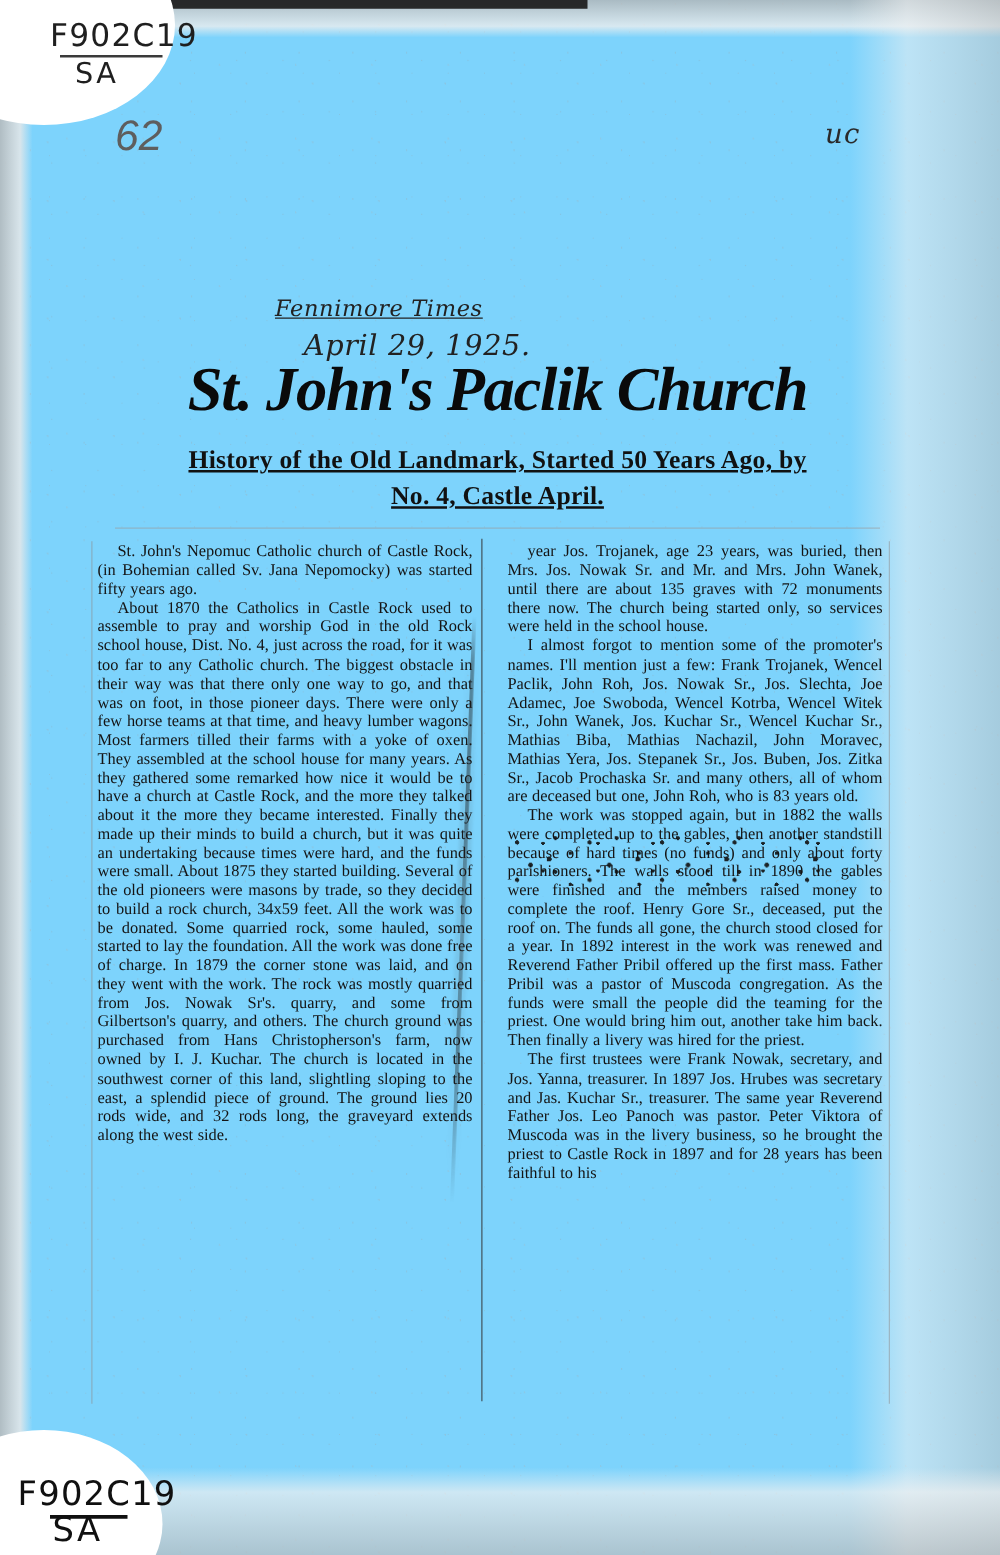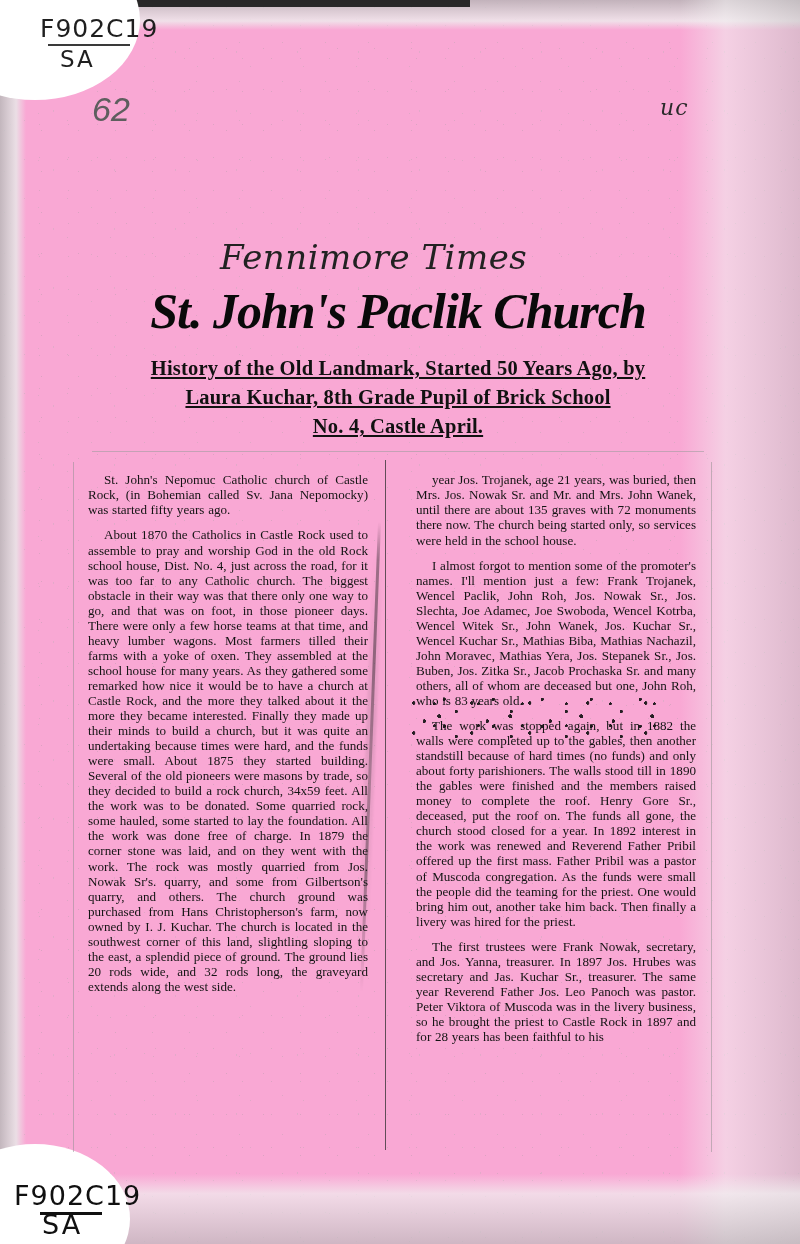--- a/index.html
+++ b/index.html
@@ -5,21 +5,21 @@
 <style>
   html,body{margin:0;padding:0;background:#ffffff;}
   body{
     font-family:"Liberation Serif", serif;
     width:800px;height:1244px;position:relative;overflow:hidden;
   }
 
   
   #scan{
     position:absolute;inset:0;
-    background:#f9a8d4;
+    background:#7dd3fc;
   }
   
   .edge{position:absolute;pointer-events:none;}
   .edge-left{left:0;top:0;width:26px;height:1244px;
     background:linear-gradient(to right,#b9b9b9 0%,#cfcfcf 28%,#e8e8e8 62%,rgba(255,255,255,0) 100%);
     opacity:.85;}
   .edge-top{left:0;top:0;width:800px;height:30px;
     background:linear-gradient(to bottom,#b5b5b5 0%,#d2d2d2 35%,#eeeeee 70%,rgba(255,255,255,0) 100%);
     opacity:.8;}
   .edge-right{right:0;top:0;width:120px;height:1244px;
@@ -55,21 +55,21 @@
   }
   #callnum-top{left:40px;top:14px;font-size:25px;letter-spacing:1px;
      font-family:"DejaVu Sans", sans-serif;font-style:normal;color:#1f1f1f;}
   #callnum-top-rule{position:absolute;left:48px;top:44px;width:82px;height:2px;background:#3a3a3a;}
   #callnum-top-sub{left:60px;top:46px;font-size:23px;letter-spacing:2px;
      font-family:"DejaVu Sans", sans-serif;font-style:normal;color:#1f1f1f;}
   #accession-number{left:92px;top:90px;font-size:34px;color:#5e5e5e;
      font-family:Liberation Sans, sans-serif;font-style:italic;}
   #initials-mark{left:660px;top:95px;font-size:22px;color:#2a2a2a;
      font-family:"DejaVu Serif", serif;font-style:italic;letter-spacing:1px;}
-  #source-pub{left:220px;top:237px;font-size:34px;color:#222;letter-spacing:.5px;}
+  #source-pub{left:220px;top:237px;font-size:18px;color:#222;letter-spacing:.5px;text-decoration:underline;}
   #source-date{left:243px;top:264px;font-size:23px;color:#222;letter-spacing:.5px;}
 
   #callnum-bottom{left:14px;top:1180px;font-size:27px;letter-spacing:1px;
      font-family:"DejaVu Sans", sans-serif;font-style:normal;color:#101010;}
   #callnum-bottom-rule{position:absolute;left:40px;top:1212px;width:62px;height:3px;background:#101010;}
   #callnum-bottom-sub{left:42px;top:1209px;font-size:27px;letter-spacing:2px;
      font-family:"DejaVu Sans", sans-serif;font-style:normal;color:#101010;}
 
   
   #clipping{
@@ -104,21 +104,21 @@
   .col{
     width:300px;
     font-family:"Liberation Serif", serif;
     font-size:13.1px;
     line-height:15.05px;
     text-align:justify;
     color:#141414;
     word-spacing:.4px;
     -webkit-hyphens:none;hyphens:none;
   }
-  .col p{margin:10px;text-indent:16px;font-family:Liberation Serif, serif;}
+  .col p{margin:0;text-indent:16px;font-family:Liberation Serif, serif;}
   #col-left{padding-right:14px;}
   #col-right{padding-left:14px;}
   #col-divider{
     position:absolute;left:307px;top:-2px;width:1px;height:690px;
     background:#2f2f2f;opacity:.75;
   }
   .col-edge-l{position:absolute;left:-5px;top:0;width:1px;height:690px;background:#8d8d8d;opacity:.5;}
   .col-edge-r{position:absolute;right:-6px;top:0;width:1px;height:690px;background:#8d8d8d;opacity:.5;}
 
   
@@ -169,46 +169,46 @@
 
   <div class="hand" id="callnum-top">F902C19</div>
   <div id="callnum-top-rule"></div>
   <div class="hand" id="callnum-top-sub">SA</div>
 
   <div class="hand" id="accession-number">62</div>
 
   <div class="hand" id="initials-mark">uc</div>
 
   <div class="hand" id="source-pub">Fennimore Times</div>
+  <div class="hand" id="source-date">April 29, 1925.</div>
 
   <div id="clipping">
 
     <h1 id="headline">St. John's Paclik Church</h1>
 
     <div id="subhead">
       <div>History of the Old Landmark, Started 50 Years Ago, by</div>
-      <div>Laura Kuchar, 8th Grade Pupil of Brick School</div>
       <div>No. 4, Castle April.</div>
     </div>
 
     <div id="rule-under-head"></div>
 
     <div id="columns">
 
       <div class="col" id="col-left">
         <div class="col-edge-l"></div>
         <p>St. John's Nepomuc Catholic church of Castle Rock, (in Bohemian called Sv. Jana Nepomocky) was started fifty years ago.</p>
         <p>About 1870 the Catholics in Castle Rock used to assemble to pray and worship God in the old Rock school house, Dist. No. 4, just across the road, for it was too far to any Catholic church. The biggest obstacle in their way was that there only one way to go, and that was on foot, in those pioneer days. There were only a few horse teams at that time, and heavy lumber wagons. Most farmers tilled their farms with a yoke of oxen. They assembled at the school house for many years. As they gathered some remarked how nice it would be to have a church at Castle Rock, and the more they talked about it the more they became interested. Finally they made up their minds to build a church, but it was quite an undertaking because times were hard, and the funds were small. About 1875 they started building. Several of the old pioneers were masons by trade, so they decided to build a rock church, 34x59 feet. All the work was to be donated. Some quarried rock, some hauled, some started to lay the foundation. All the work was done free of charge. In 1879 the corner stone was laid, and on they went with the work. The rock was mostly quarried from Jos. Nowak Sr's. quarry, and some from Gilbertson's quarry, and others. The church ground was purchased from Hans Christopherson's farm, now owned by I. J. Kuchar. The church is located in the southwest corner of this land, slightling sloping to the east, a splendid piece of ground. The ground lies 20 rods wide, and 32 rods long, the graveyard extends along the west side.</p>
       </div>
 
       <div id="col-divider"></div>
 
       <div class="col" id="col-right">
         <div class="col-edge-r"></div>
-        <p>year Jos. Trojanek, age 21 years, was buried, then Mrs. Jos. Nowak Sr. and Mr. and Mrs. John Wanek, until there are about 135 graves with 72 monuments there now. The church being started only, so services were held in the school house.</p>
+        <p>year Jos. Trojanek, age 23 years, was buried, then Mrs. Jos. Nowak Sr. and Mr. and Mrs. John Wanek, until there are about 135 graves with 72 monuments there now. The church being started only, so services were held in the school house.</p>
         <p>I almost forgot to mention some of the promoter's names. I'll mention just a few: Frank Trojanek, Wencel Paclik, John Roh, Jos. Nowak Sr., Jos. Slechta, Joe Adamec, Joe Swoboda, Wencel Kotrba, Wencel Witek Sr., John Wanek, Jos. Kuchar Sr., Wencel Kuchar Sr., Mathias Biba, Mathias Nachazil, John Moravec, Mathias Yera, Jos. Stepanek Sr., Jos. Buben, Jos. Zitka Sr., Jacob Prochaska Sr. and many others, all of whom are deceased but one, John Roh, who is 83 years old.</p>
         <p>The work was stopped again, but in 1882 the walls were completed up to the gables, then another standstill because of hard times (no funds) and only about forty parishioners. The walls stood till in 1890 the gables were finished and the members raised money to complete the roof. Henry Gore Sr., deceased, put the roof on. The funds all gone, the church stood closed for a year. In 1892 interest in the work was renewed and Reverend Father Pribil offered up the first mass. Father Pribil was a pastor of Muscoda congregation. As the funds were small the people did the teaming for the priest. One would bring him out, another take him back. Then finally a livery was hired for the priest.</p>
         <p>The first trustees were Frank Nowak, secretary, and Jos. Yanna, treasurer. In 1897 Jos. Hrubes was secretary and Jas. Kuchar Sr., treasurer. The same year Reverend Father Jos. Leo Panoch was pastor. Peter Viktora of Muscoda was in the livery business, so he brought the priest to Castle Rock in 1897 and for 28 years has been faithful to his</p>
       </div>
 
       <div id="crease"></div>
       <div id="speckle-blot"></div>
     </div>
   </div>
 

